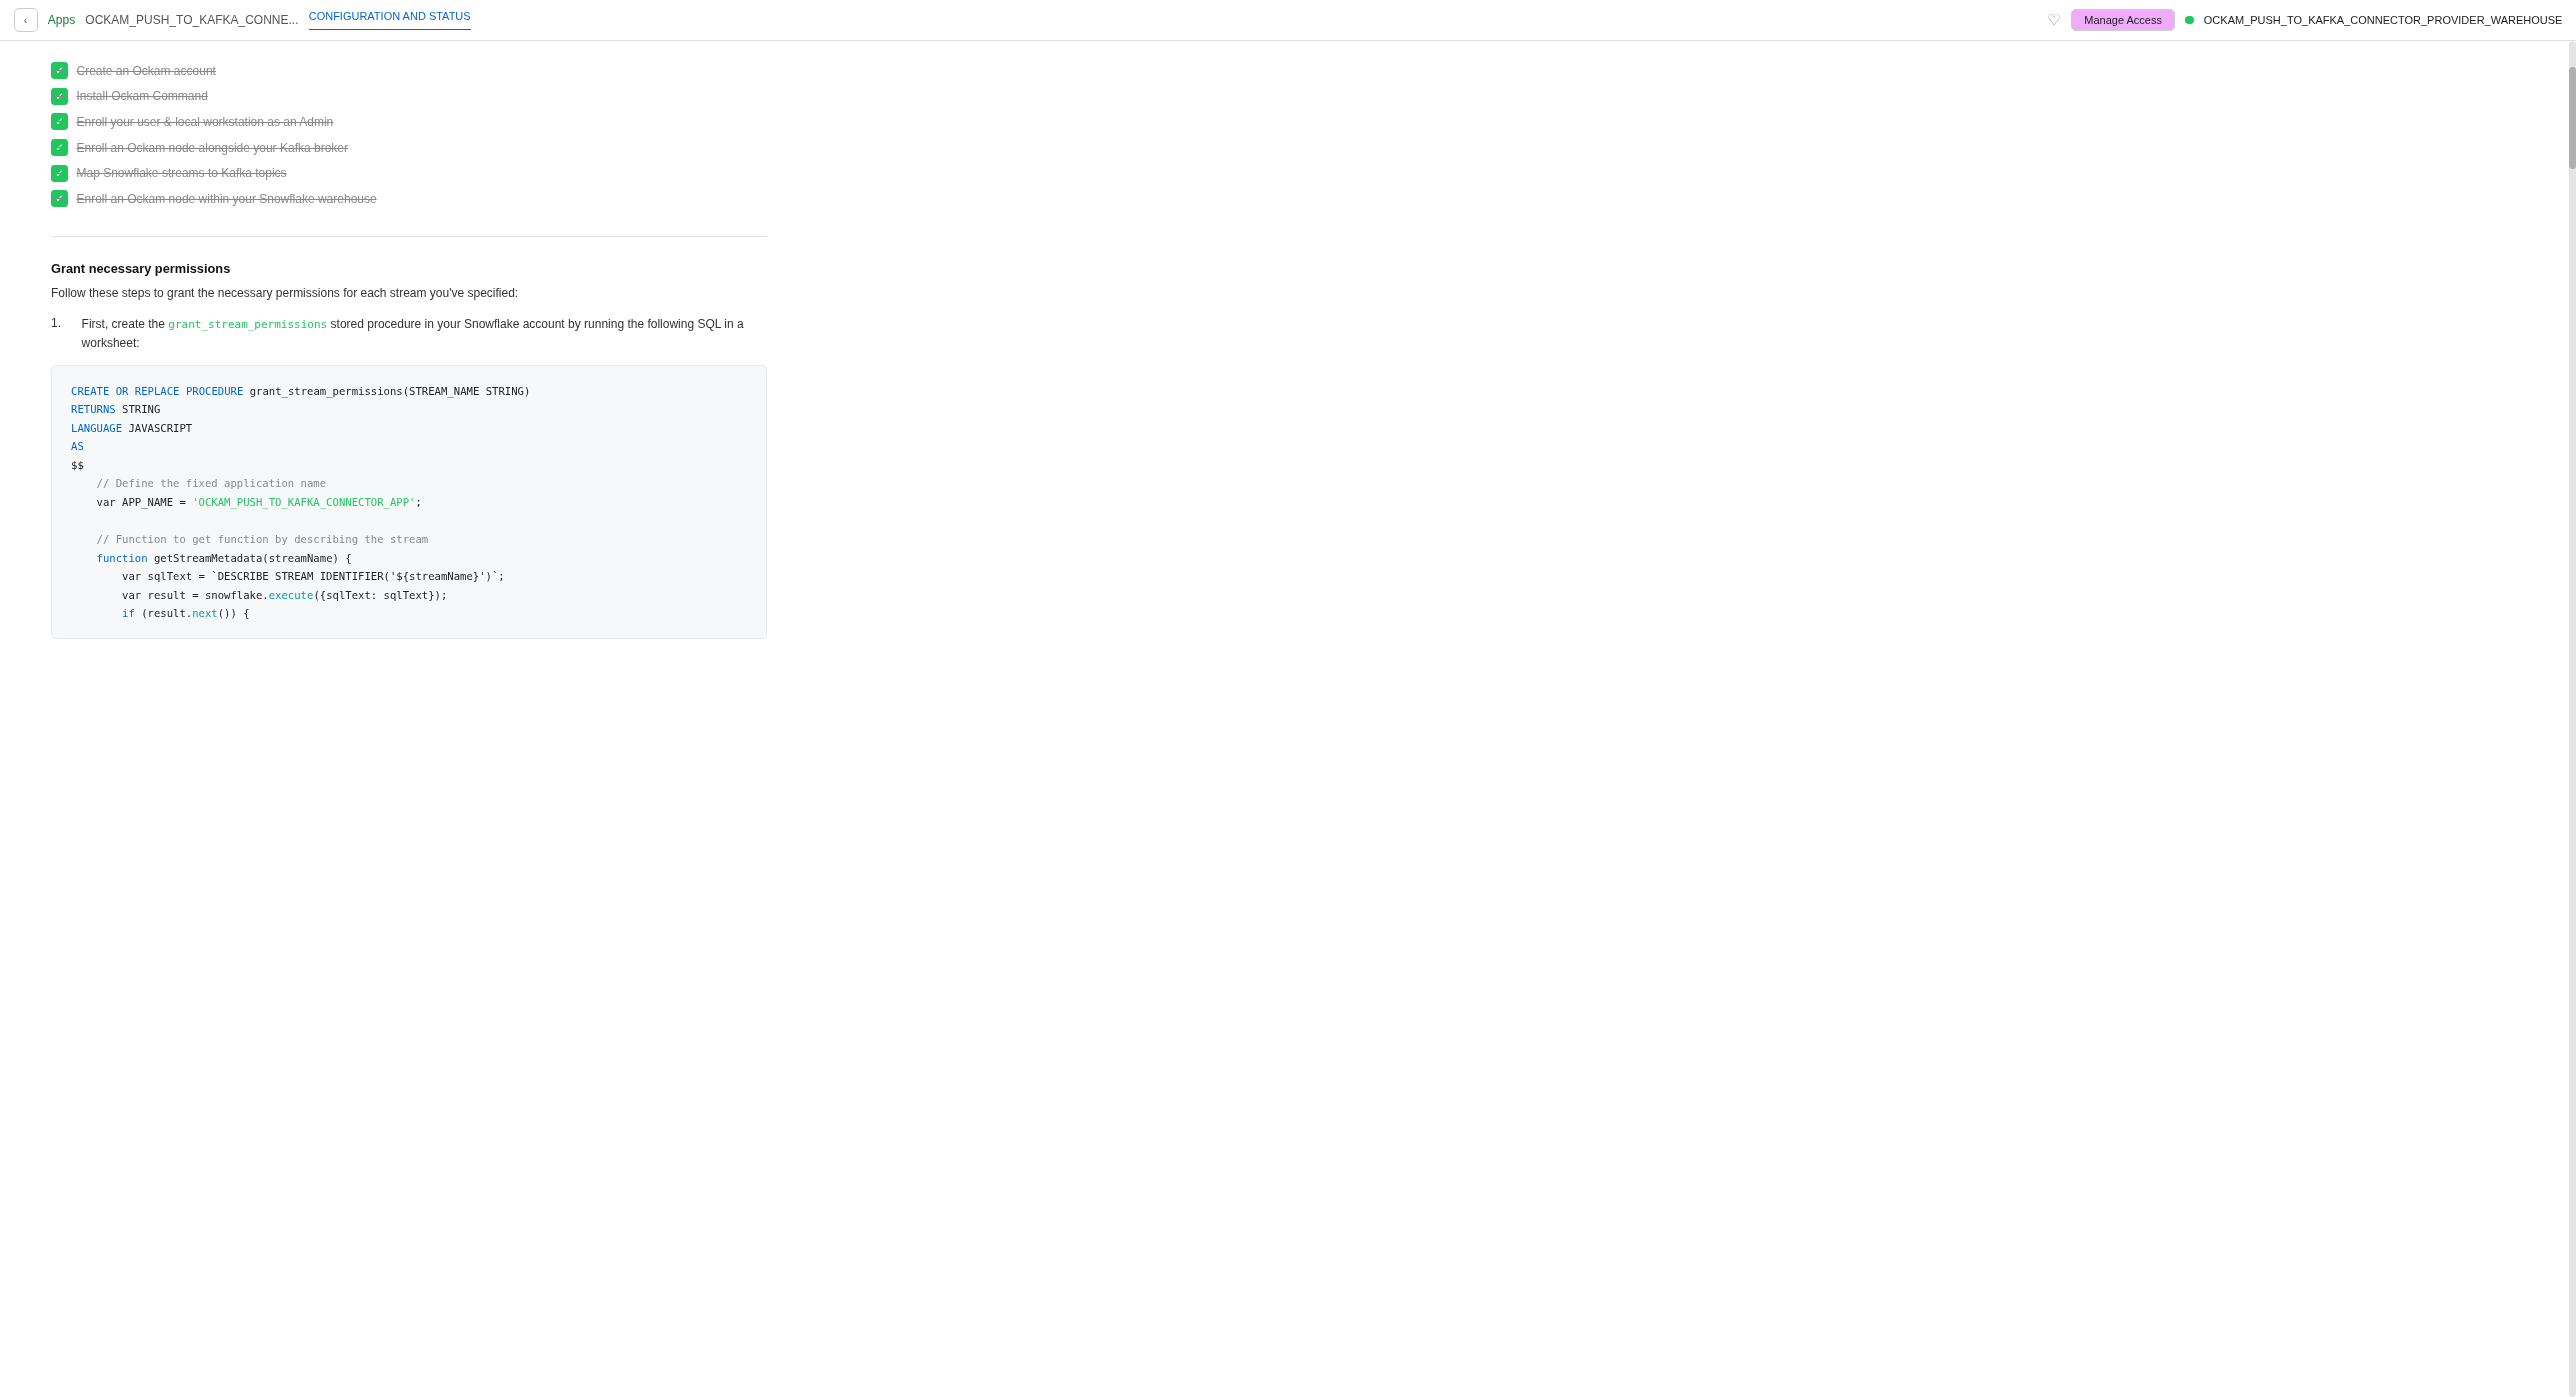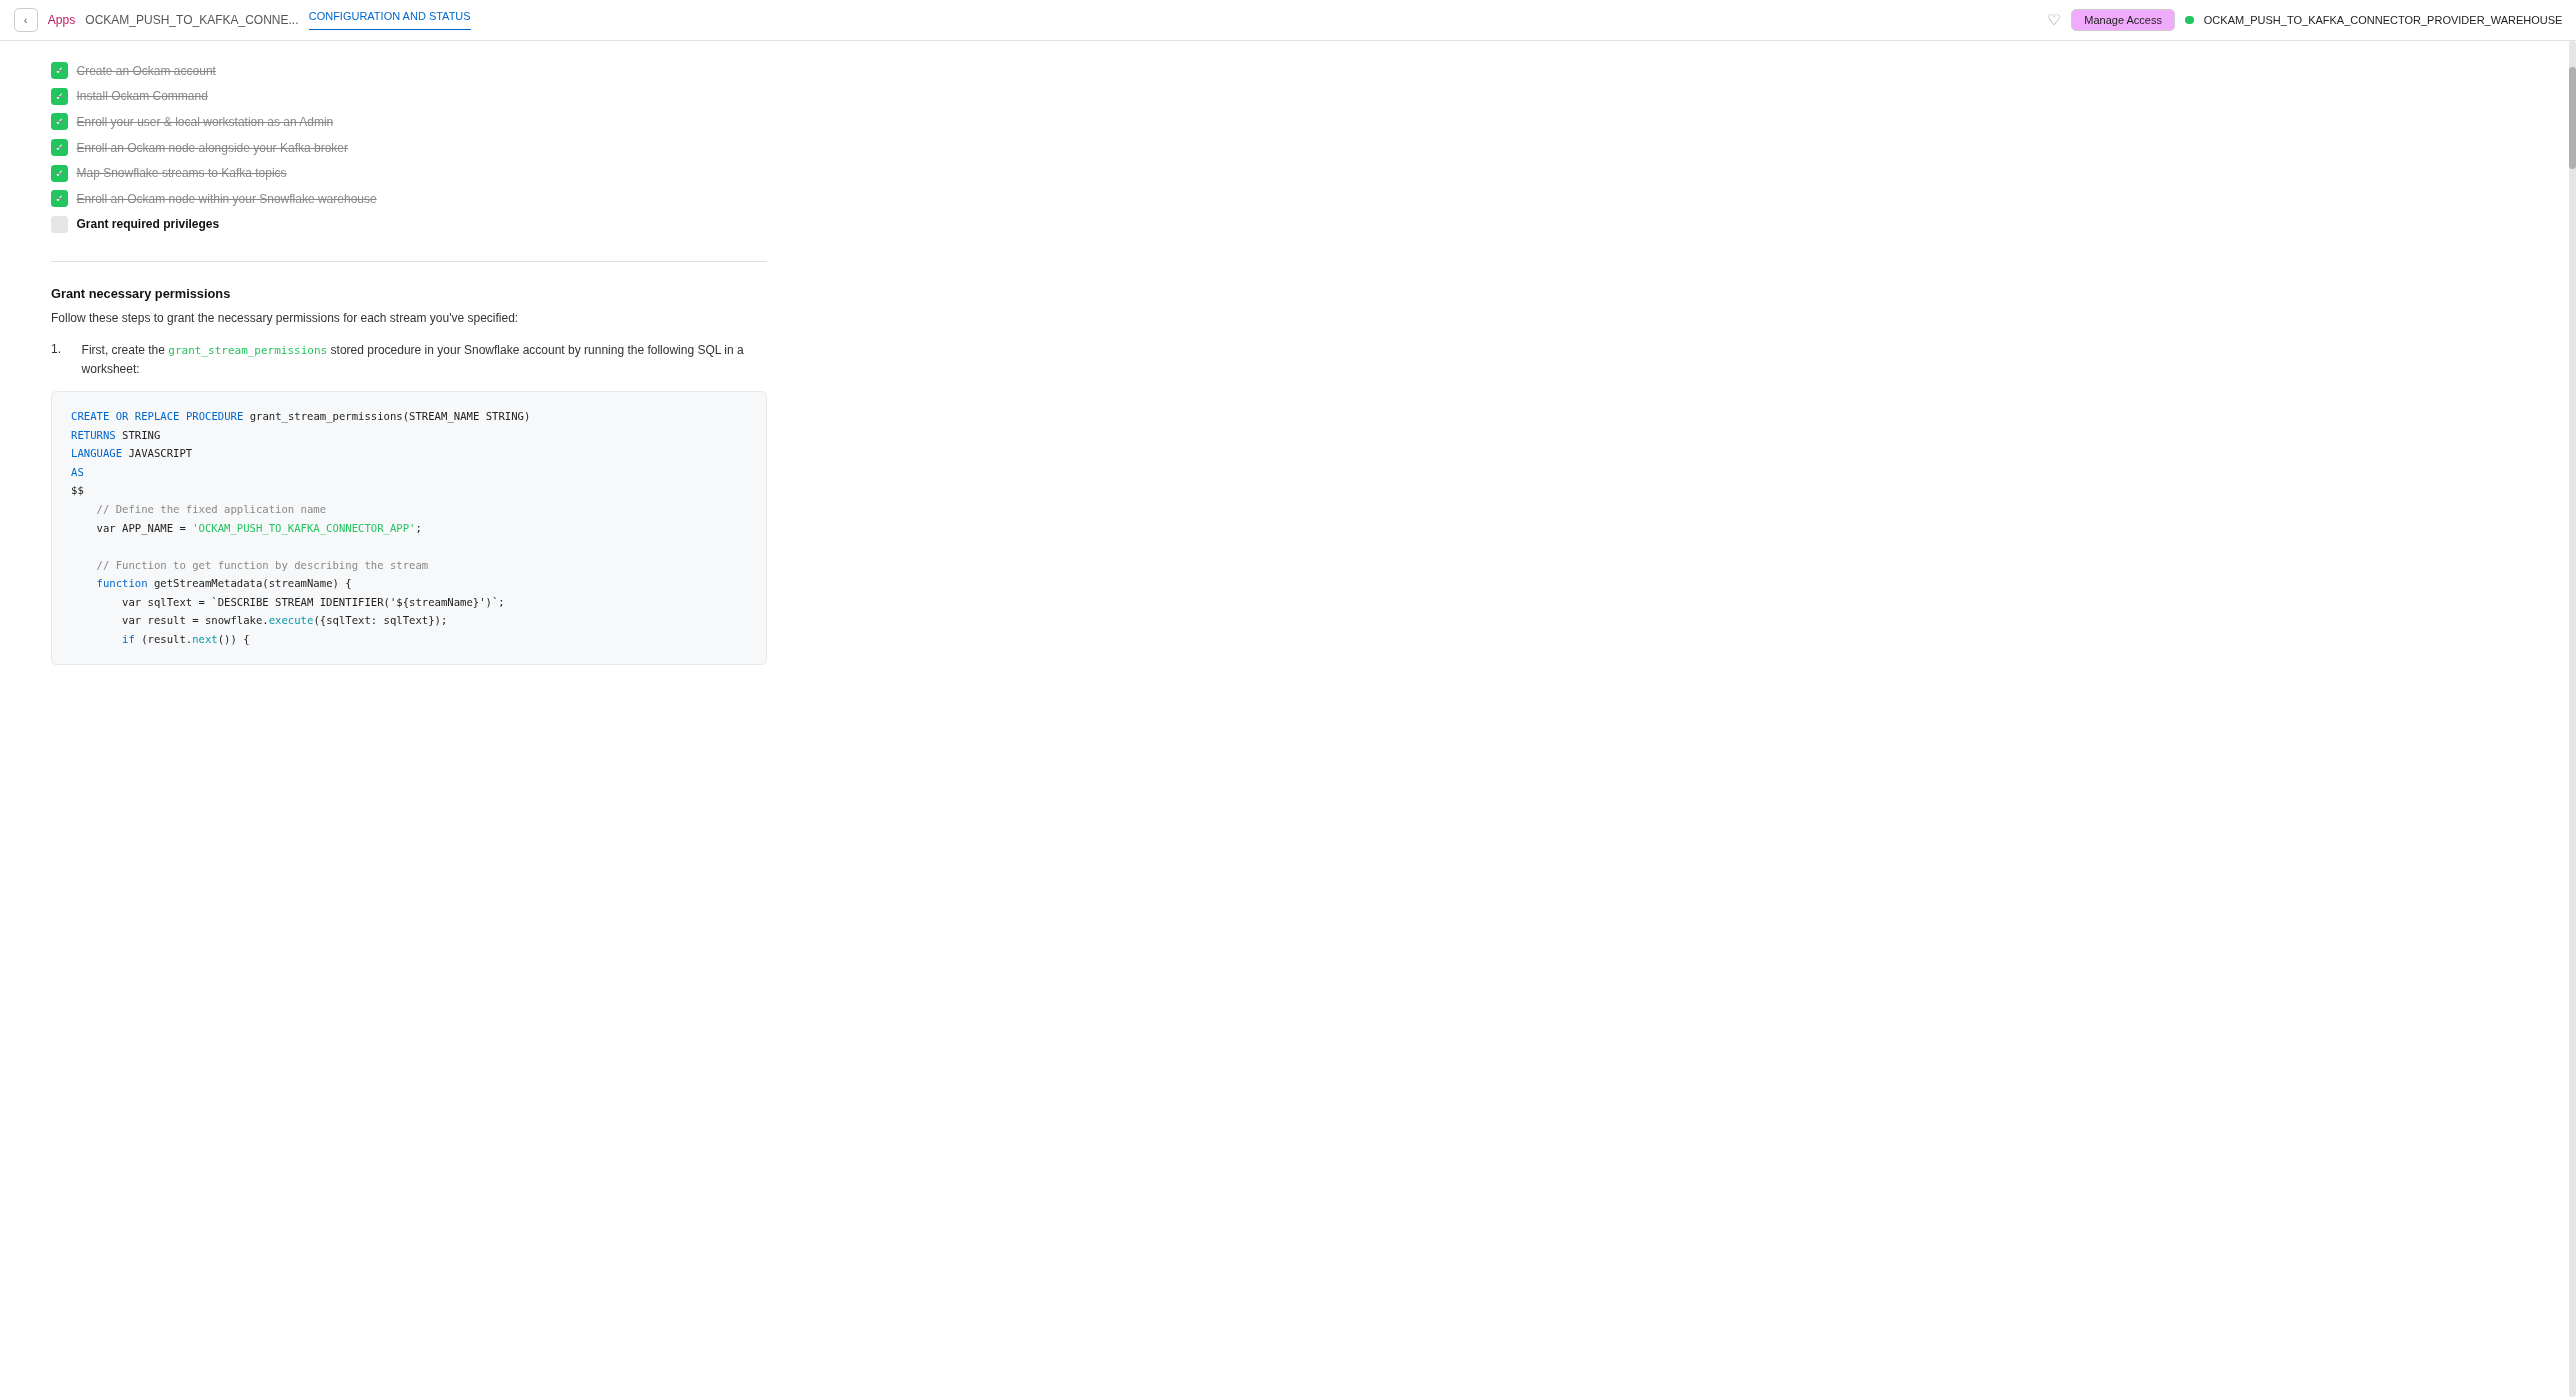--- a/index.html
+++ b/index.html
@@ -23,21 +23,21 @@
       border: 0.9px solid #ccc;
       border-radius: 5.1px;
       display: flex; align-items: center; justify-content: center;
       cursor: pointer;
       color: #555;
       font-size: 11px;
       background: #fff;
     }
     .nav-apps {
       font-size: 12px;
-      color: #be185d;
+      color: #15803d;
       cursor: pointer;
     }
     .nav-connector-name {
       font-size: 12px;
       color: #555;
     }
     .nav-tab {
       font-size: 11px;
       color: #0066cc;
       border-bottom: 1.7px solid #0066cc;
@@ -245,24 +245,20 @@
       <span>Enroll an Ockam node alongside your Kafka broker</span>
     </li>
     <li class="checklist-item done">
       <span class="check-icon-done">✓</span>
       <span>Map Snowflake streams to Kafka topics</span>
     </li>
     <li class="checklist-item done">
       <span class="check-icon-done">✓</span>
       <span>Enroll an Ockam node within your Snowflake warehouse</span>
     </li>
-    <li class="checklist-item active">
-      <span class="check-icon-empty"></span>
-      <span>Grant required privileges</span>
-    </li>
   </ul>
 
   <hr class="divider">
 
   <h2 class="section-heading">Grant necessary permissions</h2>
   <p class="section-desc">Follow these steps to grant the necessary permissions for each stream you've specified:</p>
 
   <div class="step-item">
     <span class="step-num">1.</span>
     <span class="step-text">

